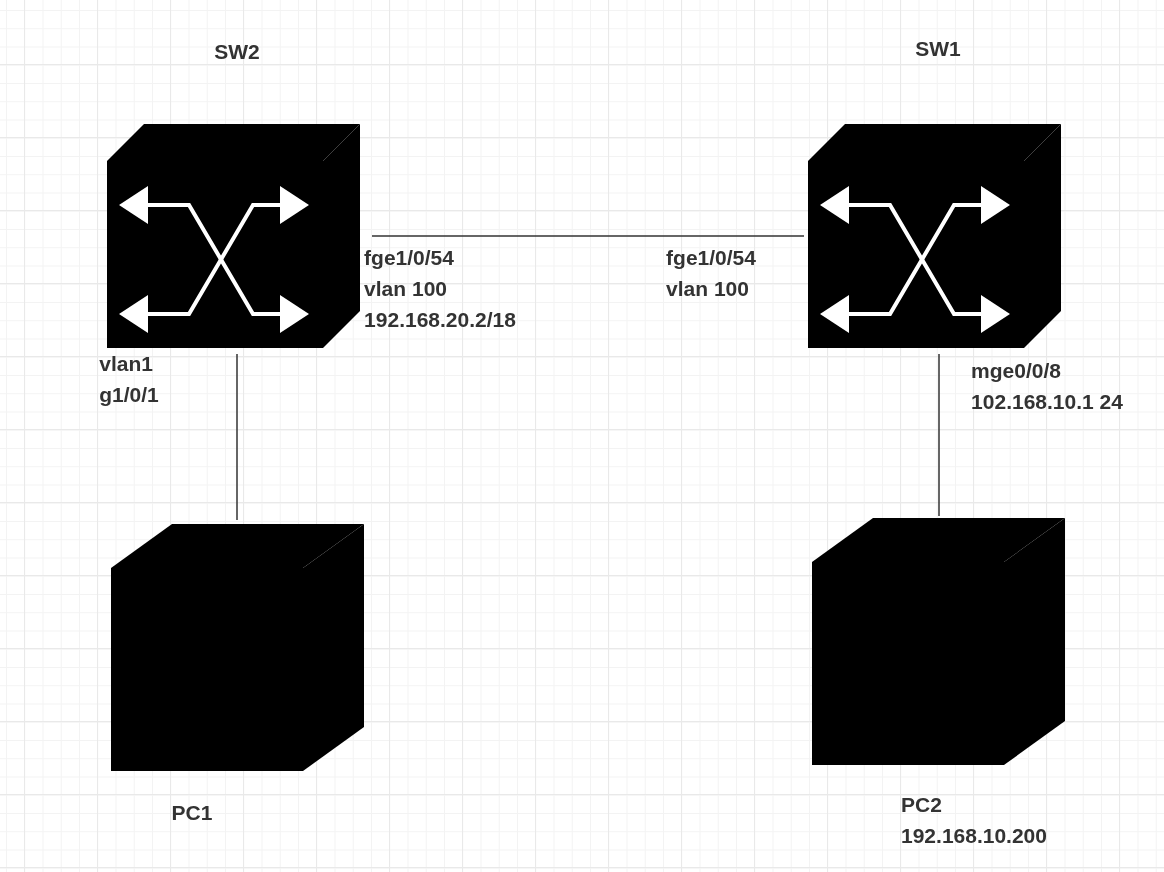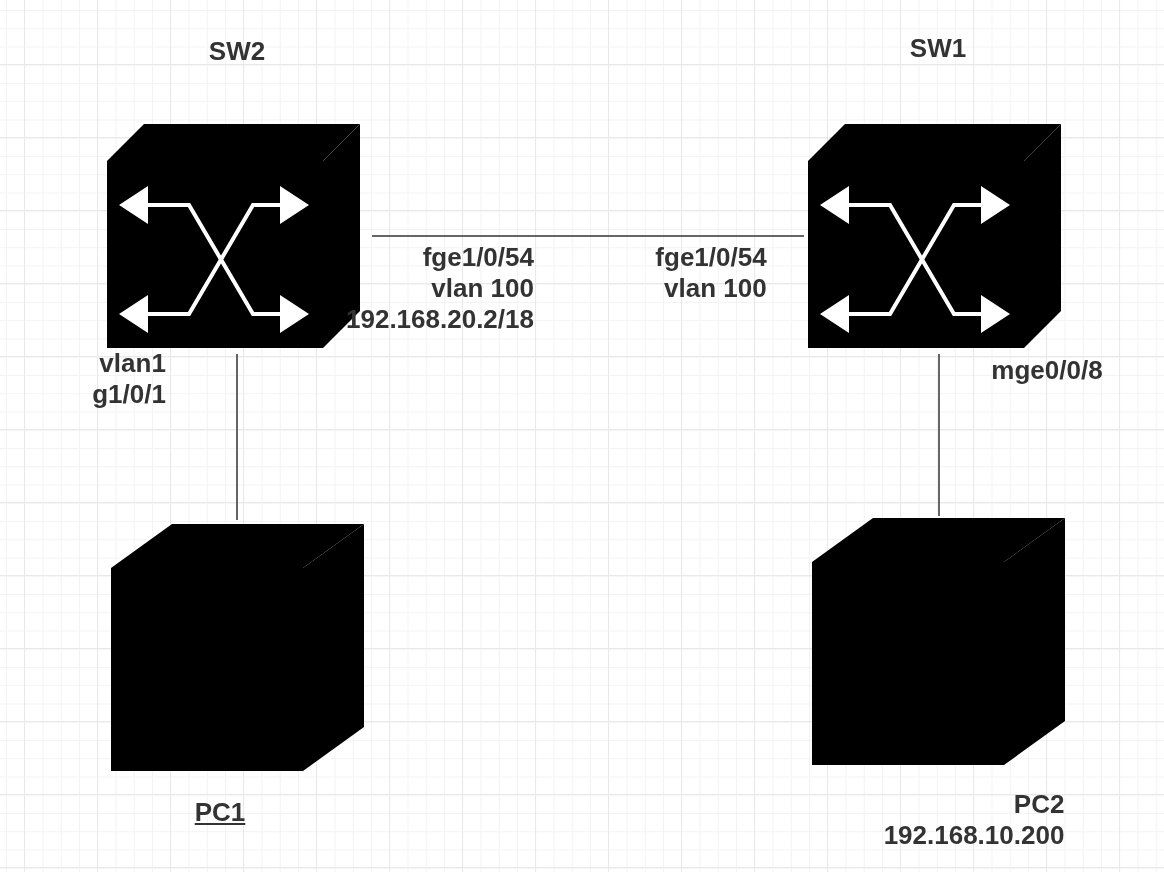--- a/index.html
+++ b/index.html
@@ -10,22 +10,22 @@
       linear-gradient(to right, #e9e9e9 1px, transparent 1px),
       linear-gradient(to bottom, #e9e9e9 1px, transparent 1px),
       linear-gradient(to right, #f3f3f3 1px, transparent 1px),
       linear-gradient(to bottom, #f3f3f3 1px, transparent 1px);
     background-size: 73px 73px, 73px 73px, 18.25px 18.25px, 18.25px 18.25px;
     background-position: 24px 64px, 24px 64px, 6px 10px, 6px 10px;
     font-family:"Liberation Sans", sans-serif;
   }
   svg#diagram { position:absolute; left:0; top:0; }
   .lbl {
-    position:absolute; color:#333333; font-weight:bold; font-size:26px;
-    text-align:right; line-height:31px; white-space:nowrap;
+    position:absolute; color:#333333; font-weight:bold; font-size:21px;
+    text-align:left; line-height:31px; white-space:nowrap;
     transform:translateX(-50%);
   }
 </style>
 </head>
 <body>
 
 <svg id="diagram" width="1164" height="872">
   <defs>
     <g id="switch-shape">
 
@@ -97,22 +97,23 @@
   <div>vlan 100</div>
 </div>
 
 <div class="lbl" style="left:129px; top:348px;">
   <div>vlan1</div>
   <div>g1/0/1</div>
 </div>
 
 <div class="lbl" style="left:1047px; top:355px;">
   <div>mge0/0/8</div>
+  <div>102.168.10.1 24</div>
 </div>
 
-<div class="lbl" style="left:220px; top:797px;text-decoration:underline;">
+<div class="lbl" style="left:192px; top:797px;">
   <div>PC1</div>
 </div>
 
 <div class="lbl" style="left:948px; top:789px;margin-left:26px;">
   <div>PC2</div>
   <div>192.168.10.200</div>
 </div>
 
 </body></html>

